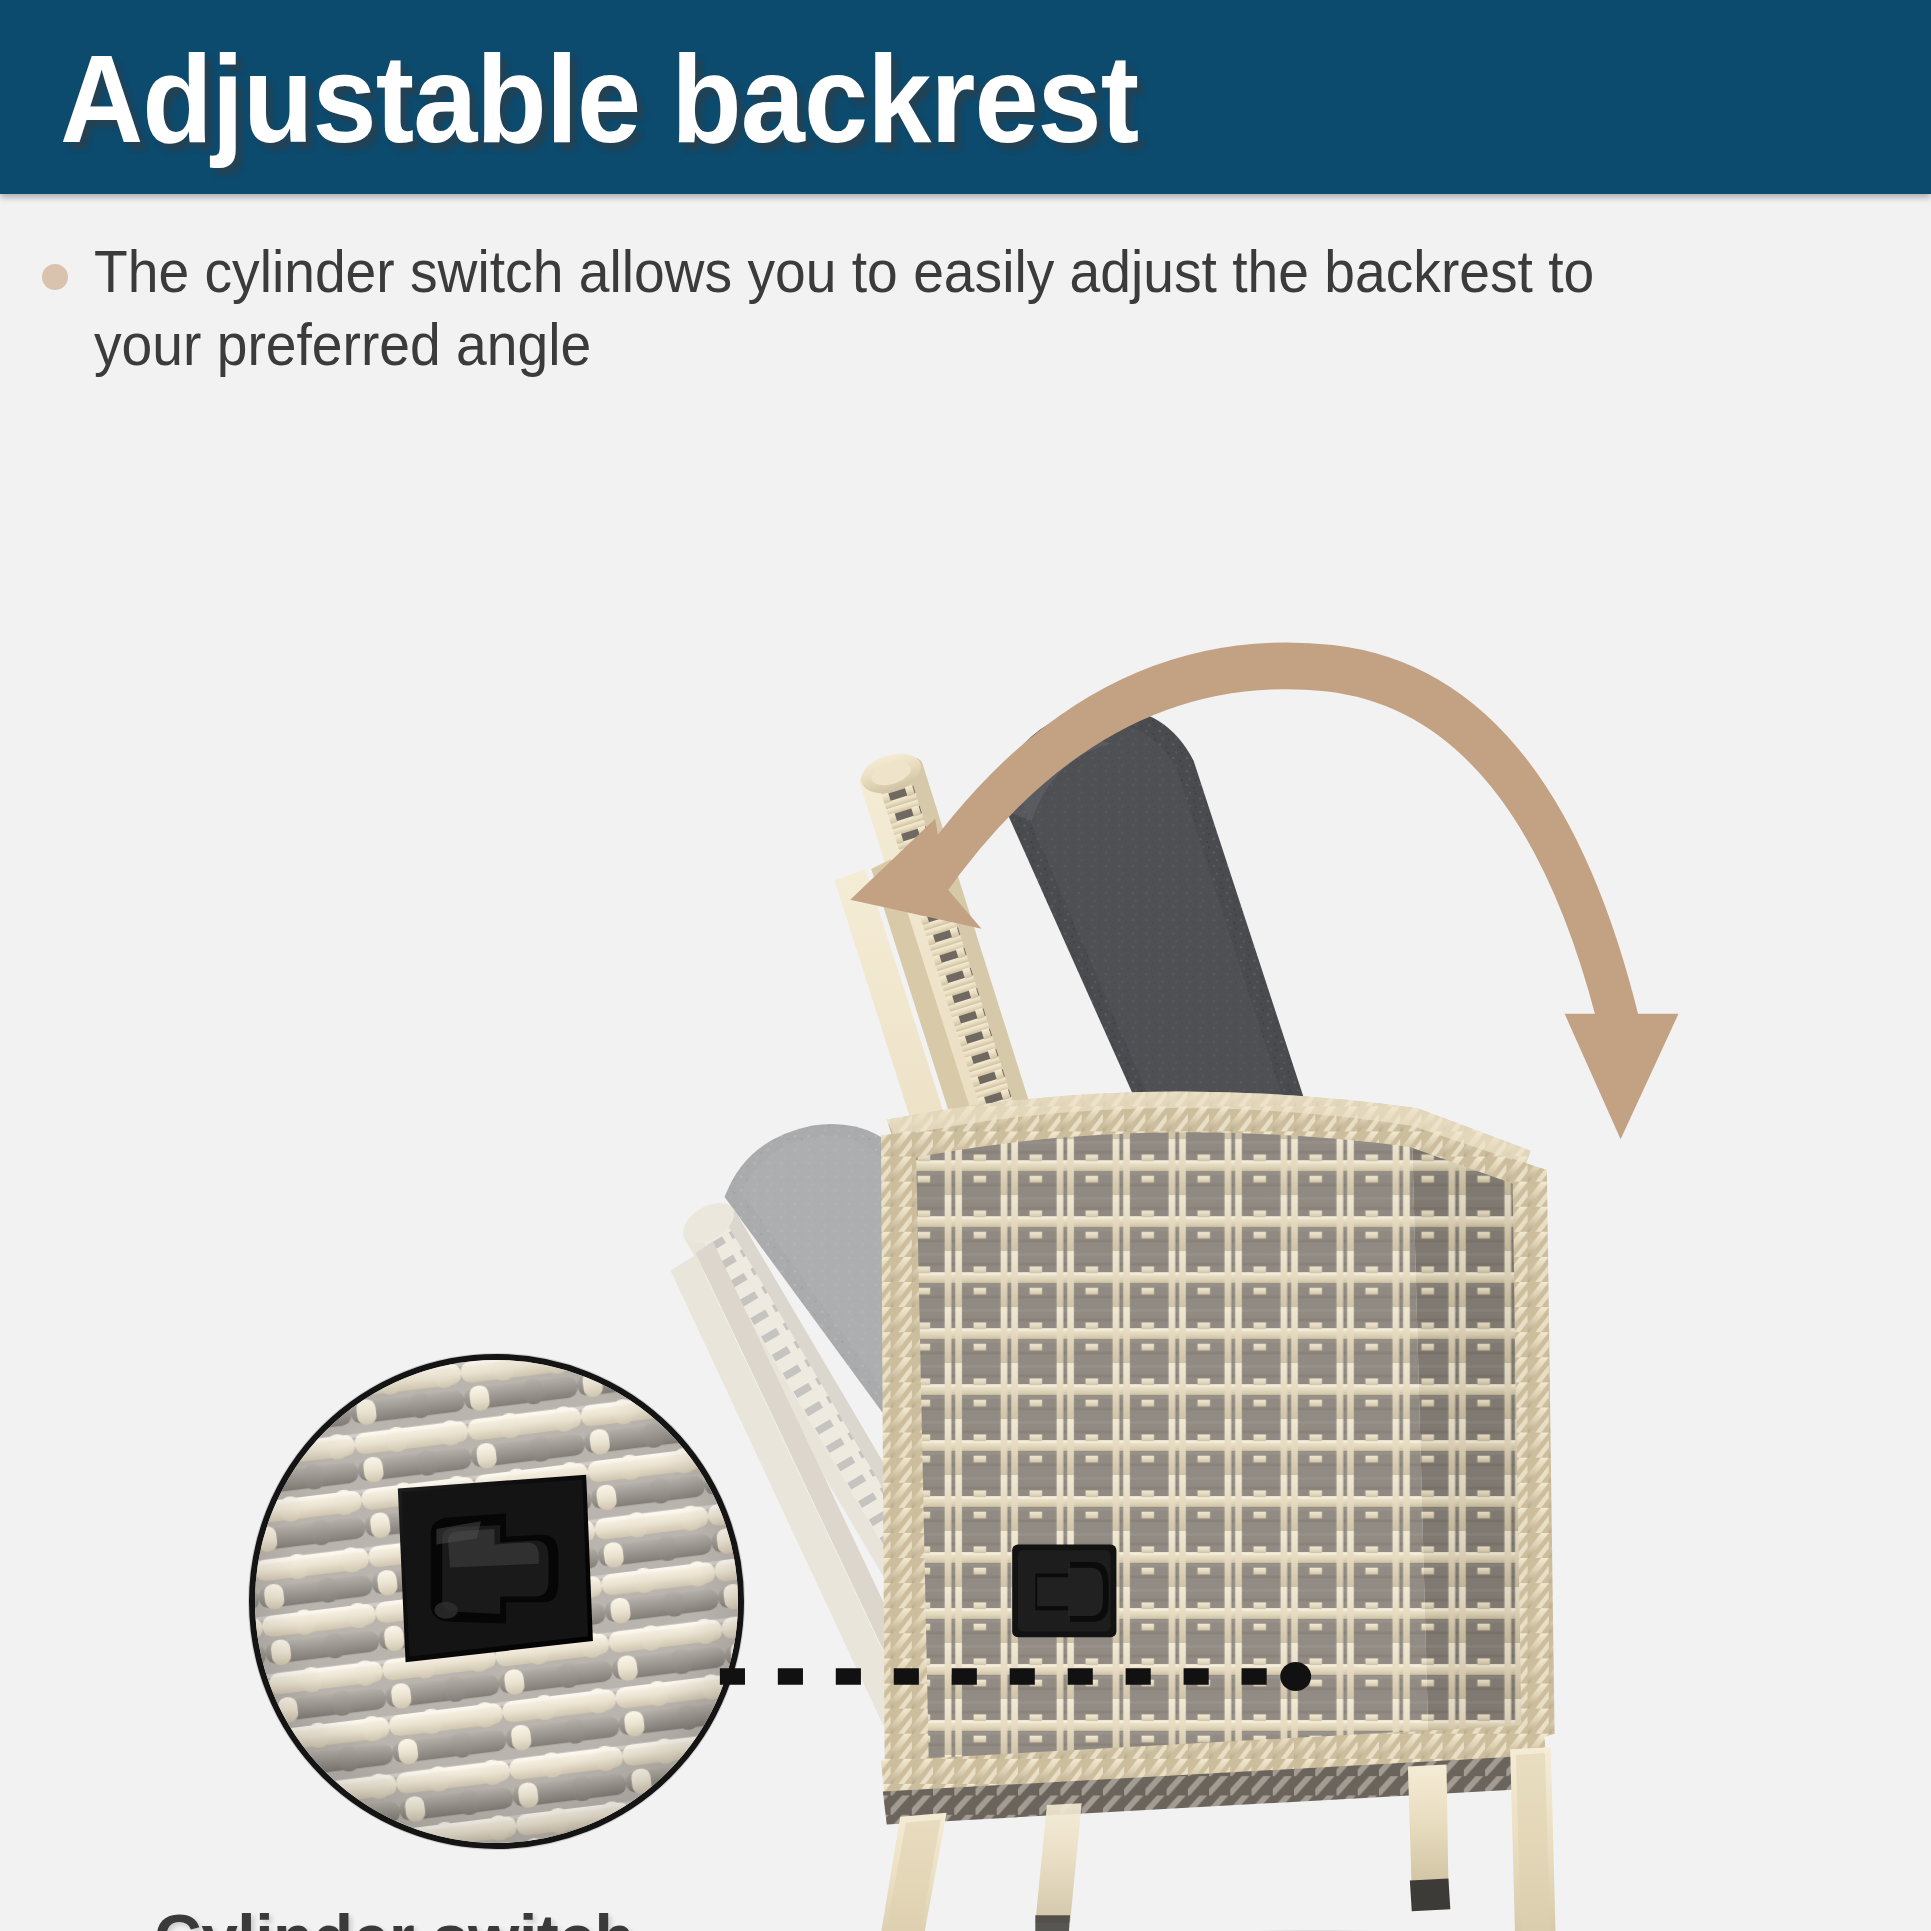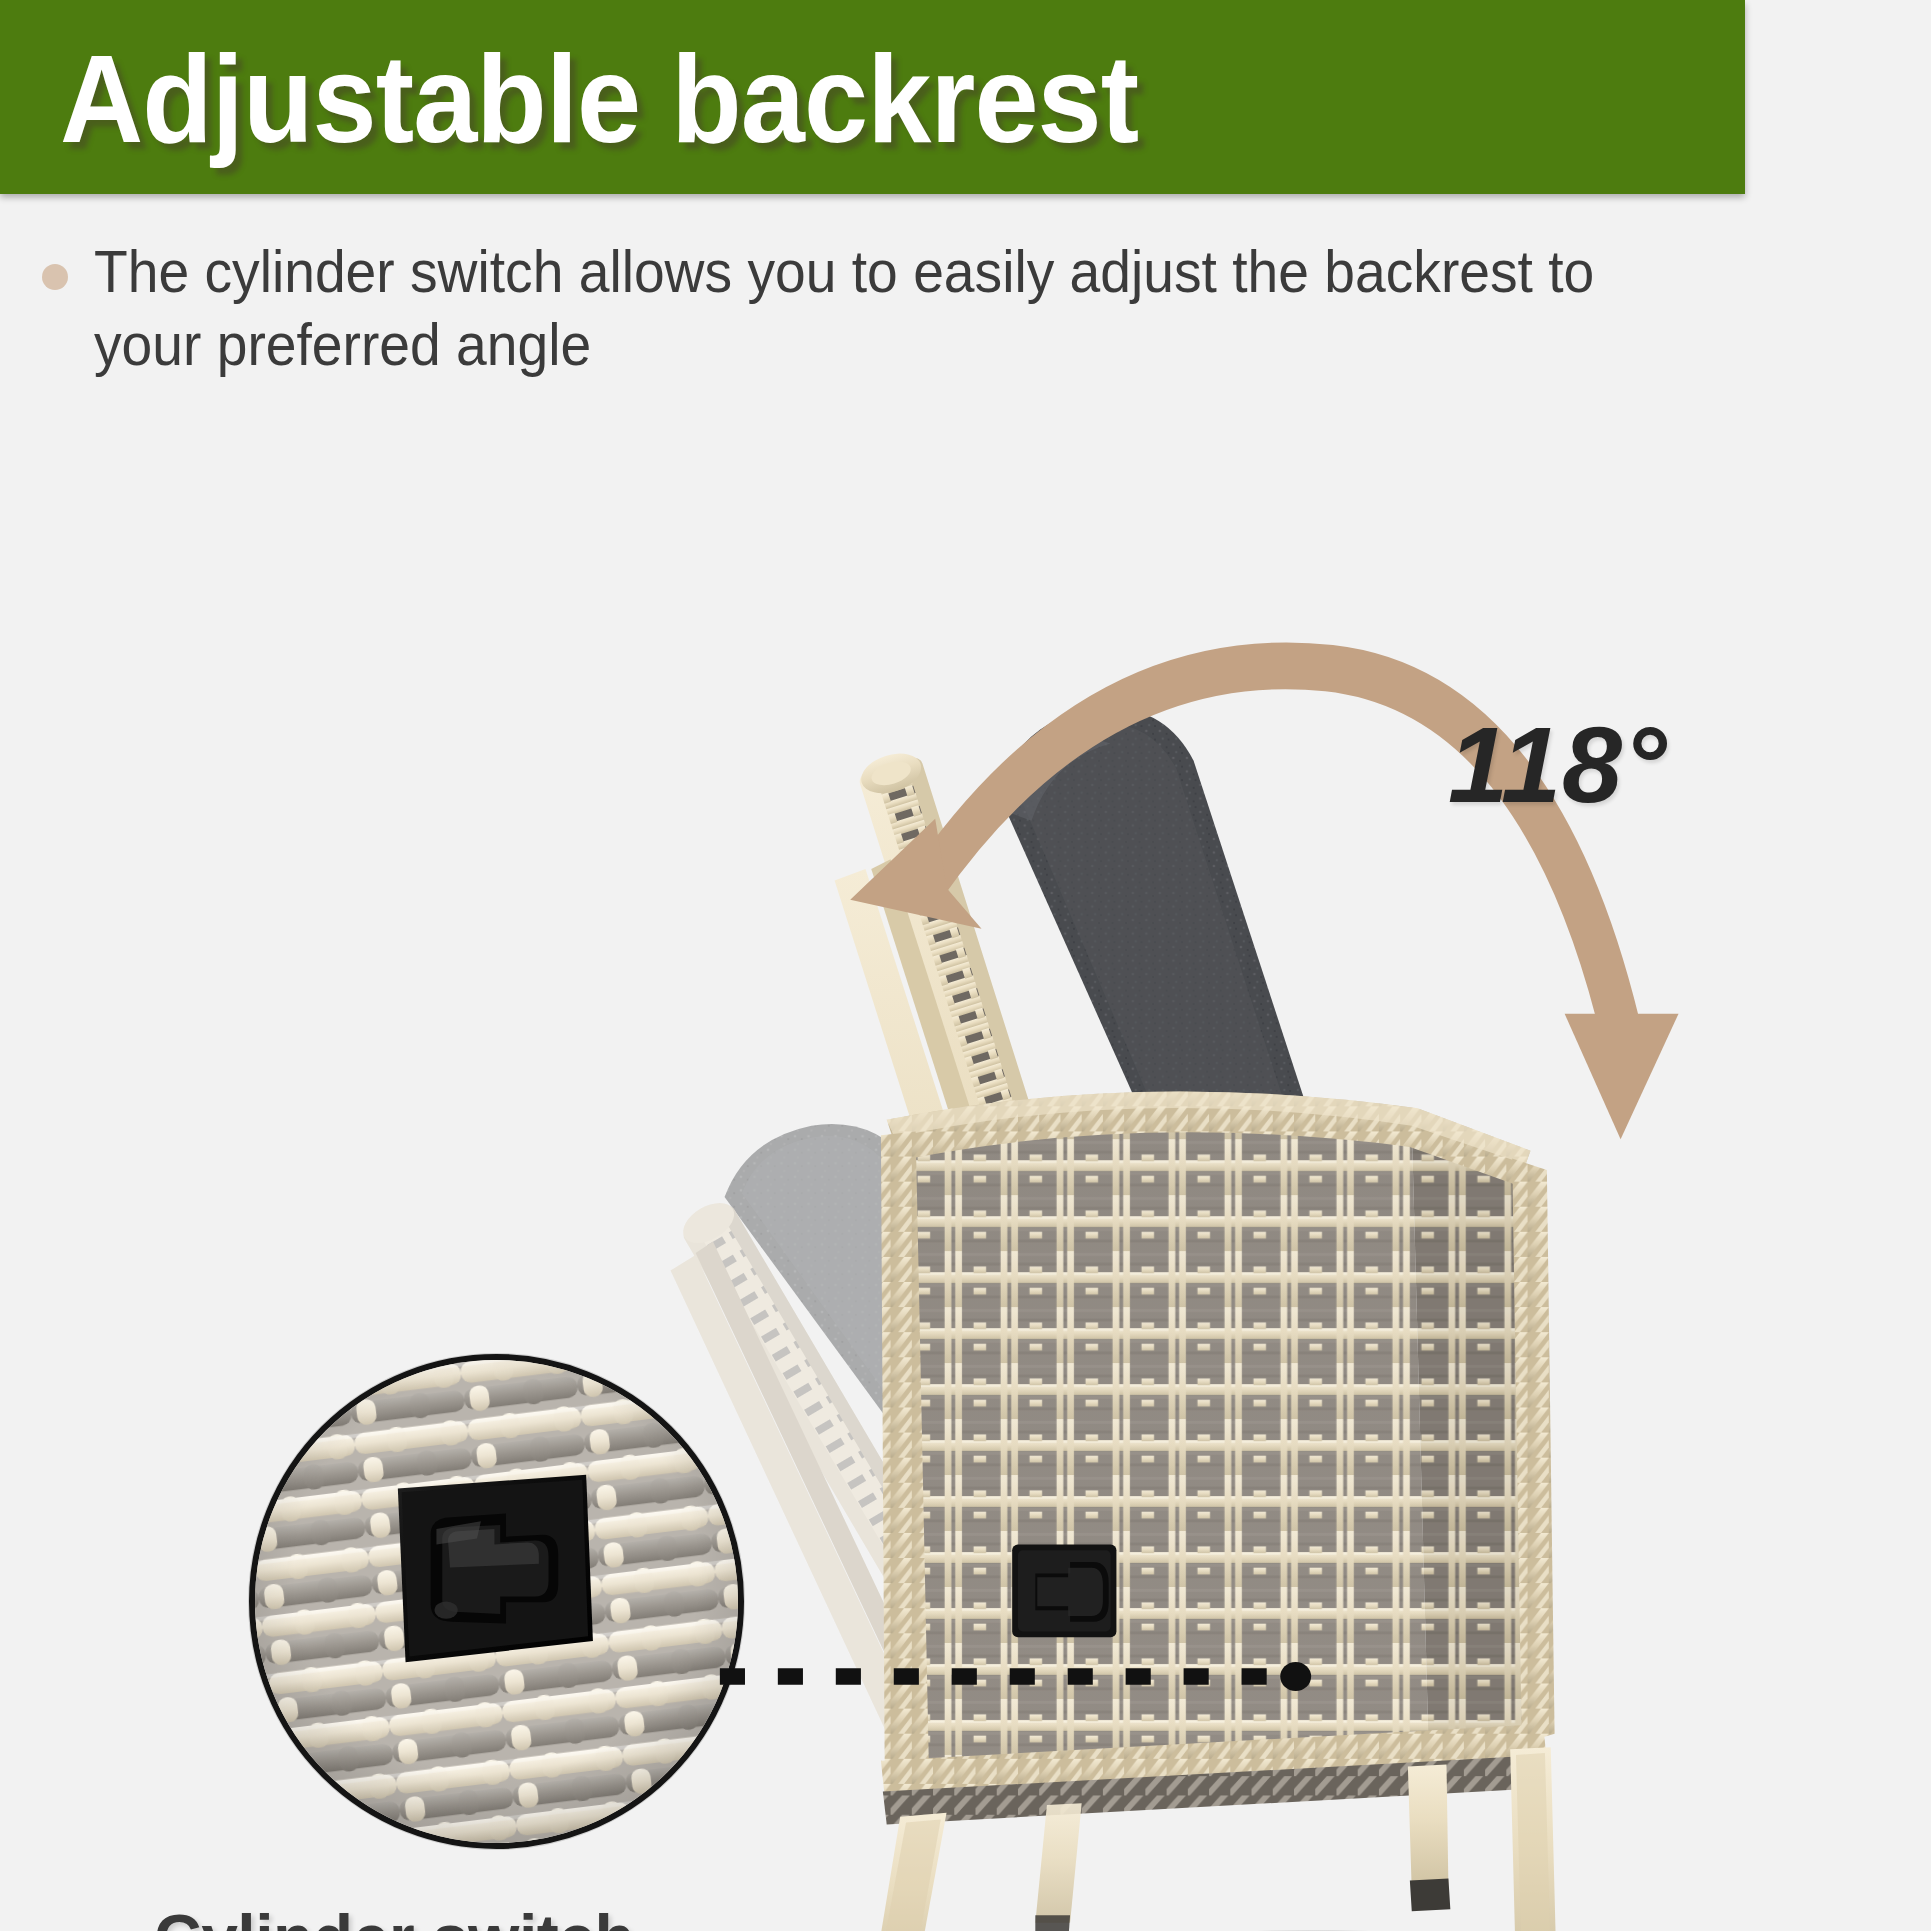--- a/index.html
+++ b/index.html
@@ -13,23 +13,23 @@
     height: 1931px;
     background: #f2f2f2;
     overflow: hidden;
     font-family: "Liberation Sans", sans-serif;
   }
 
   
   #header-banner {
     position: absolute;
     left: 0; top: 0;
-    width: 1745px;
+    width: 1931px;
     height: 194px;
-    background: #4d7c0f;
+    background: #0c4a6e;
     box-shadow: 0 3.9px 6.8px rgba(0,0,0,0.30);
     z-index: 30;
   }
   #header-title {
     position: absolute;
     left: 60px;
     top: 27px;
     font-size: 124px;
     line-height: 145px;
     font-weight: bold;
@@ -379,21 +379,20 @@
                Q 790 114 878 478
                L 836 488
                Q 754 158 552 136
                Q 322 112 154 352 Z" fill="#c3a284"></path>
 
       <polygon points="148,268 60,352 196,382 160,340" fill="#c3a284"></polygon>
 
       <polygon points="800,470 918,470 858,600" fill="#c3a284"></polygon>
     </svg>
 
-    <div id="angle-label">118°</div>
 
     <svg id="connector-line" viewBox="0 0 620 32">
       <line x1="4" y1="16" x2="588" y2="16" stroke="#111111" stroke-width="17" stroke-dasharray="26 34" stroke-linecap="butt"></line>
       <ellipse cx="600" cy="16" rx="16" ry="15" fill="#111111"></ellipse>
     </svg>
 
     <div id="callout-circle">
       <svg id="callout-weave" viewBox="0 0 560 560">
         <defs>
           <linearGradient id="cCream" x1="0" y1="0" x2="0" y2="1">

